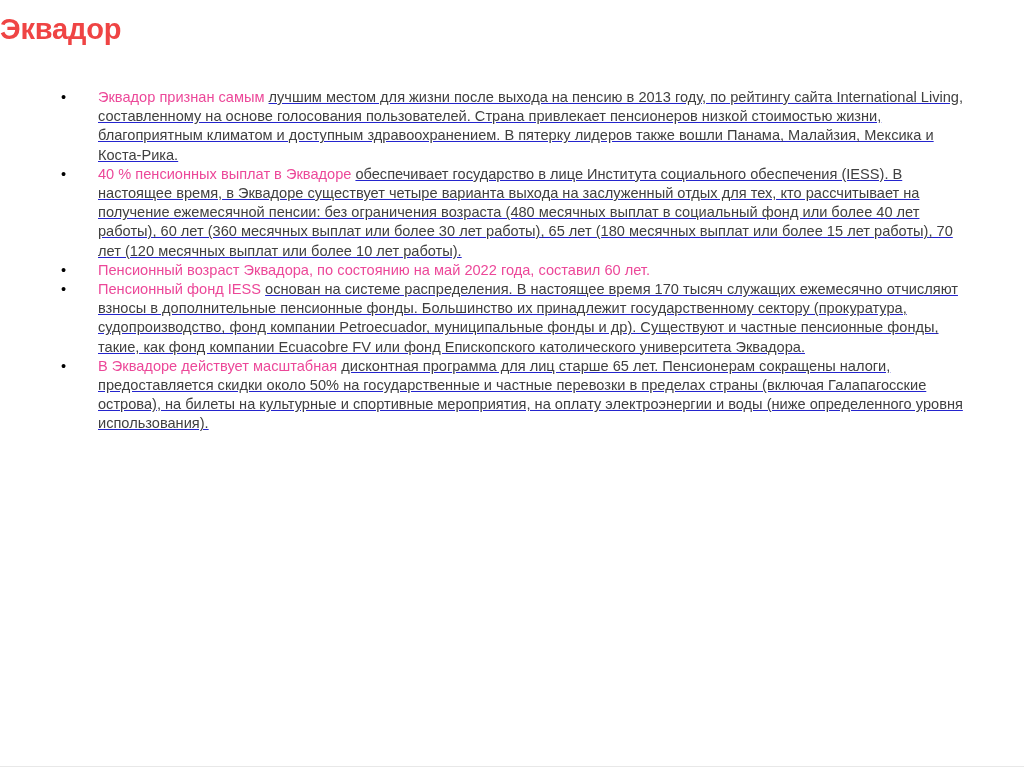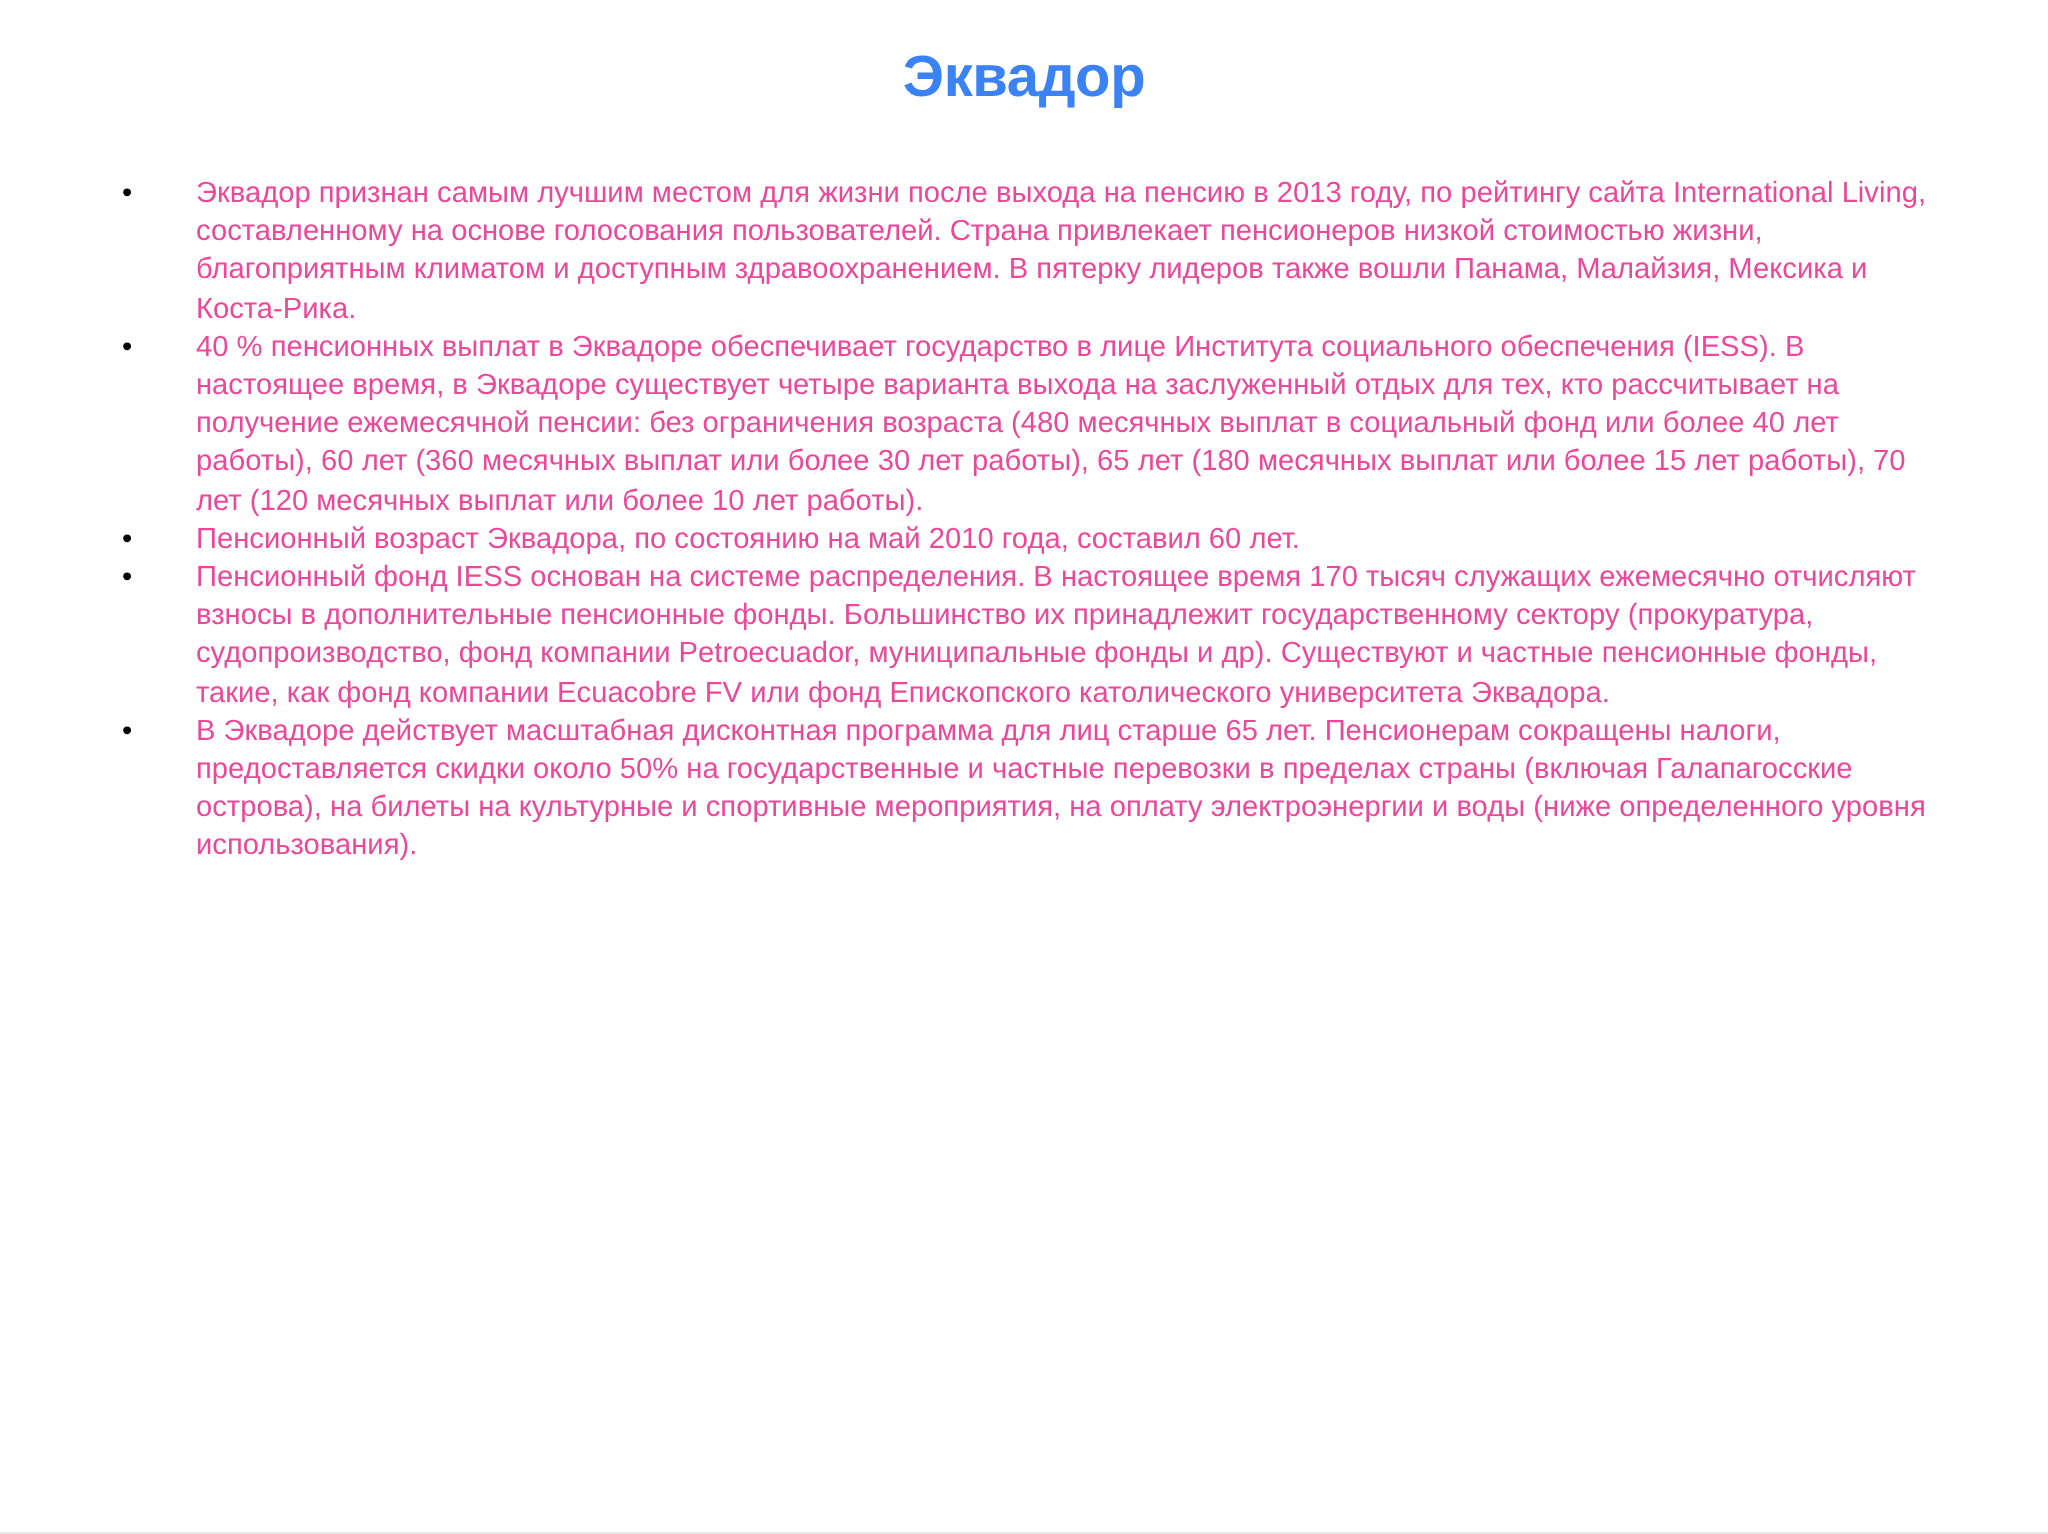--- a/index.html
+++ b/index.html
@@ -19,28 +19,27 @@
   }
   .slide {
     width: 1024px;
     height: 767px;
     position: relative;
     background: #ffffff;
     box-sizing: border-box;
   }
   .slide-title {
     position: absolute;
-    top: 22px;
+    top: 12px;
     left: 0;
     width: 1024px;
-    text-align: center;
     font-size: 29px;
     font-weight: bold;
     letter-spacing: -0.2px;
-    color: #3b82f6;
+    color: #ef4444;
     line-height: 34px;
   }
   .body-area {
     position: absolute;
     top: 88px;
     left: 55px;
     width: 920px;
   }
   .bullet-item {
     position: relative;
@@ -61,21 +60,22 @@
     color: #000000;
     user-select: none;
   }
   .bullet-text {
     display: block;
   }
   .lead {
     color: #ec4899;
   }
   .lnk {
-    color: #ec4899;
+    color: #404040;
+    text-decoration: underline;
     text-decoration-color: #2424CE;
     text-underline-offset: 1px;
     cursor: pointer;
   }
 </style>
 </head>
 <body>
 
 <div class="slide">
 
@@ -88,21 +88,21 @@
       <span class="bullet-text"><span class="lead">Эквадор признан самым </span><span class="lnk">лучшим местом для жизни после выхода на пенсию в 2013 году, по рейтингу сайта International Living, составленному на основе голосования пользователей. Страна привлекает пенсионеров низкой стоимостью жизни, благоприятным климатом и доступным здравоохранением. В пятерку лидеров также вошли Панама, Малайзия, Мексика и Коста-Рика.</span></span>
     </div>
 
     <div class="bullet-item">
       <span class="bullet-marker">•</span>
       <span class="bullet-text"><span class="lead">40 % пенсионных выплат в Эквадоре </span><span class="lnk">обеспечивает государство в лице Института социального обеспечения (IESS). В настоящее время, в Эквадоре существует четыре варианта выхода на заслуженный отдых для тех, кто рассчитывает на получение ежемесячной пенсии: без ограничения возраста (480 месячных выплат в социальный фонд или более 40 лет работы), 60 лет (360 месячных выплат или более 30 лет работы), 65 лет (180 месячных выплат или более 15 лет работы), 70 лет (120 месячных выплат или более 10 лет работы).</span></span>
     </div>
 
     <div class="bullet-item">
       <span class="bullet-marker">•</span>
-      <span class="bullet-text"><span class="lead">Пенсионный возраст Эквадора, по состоянию на май 2010 года, составил 60 лет.</span><span class="lnk"></span></span>
+      <span class="bullet-text"><span class="lead">Пенсионный возраст Эквадора, по состоянию на май 2022 года, составил 60 лет.</span><span class="lnk"></span></span>
     </div>
 
     <div class="bullet-item">
       <span class="bullet-marker">•</span>
       <span class="bullet-text"><span class="lead">Пенсионный фонд IESS </span><span class="lnk">основан на системе распределения. В настоящее время 170 тысяч служащих ежемесячно отчисляют взносы в дополнительные пенсионные фонды. Большинство их принадлежит государственному сектору (прокуратура, судопроизводство, фонд компании Petroecuador, муниципальные фонды и др). Существуют и частные пенсионные фонды, такие, как фонд компании Ecuacobre FV или фонд Епископского католического университета Эквадора.</span></span>
     </div>
 
     <div class="bullet-item">
       <span class="bullet-marker">•</span>
       <span class="bullet-text"><span class="lead">В Эквадоре действует масштабная </span><span class="lnk">дисконтная программа для лиц старше 65 лет. Пенсионерам сокращены налоги, предоставляется скидки около 50% на государственные и частные перевозки в пределах страны (включая Галапагосские острова), на билеты на культурные и спортивные мероприятия, на оплату электроэнергии и воды (ниже определенного уровня использования).</span></span>

